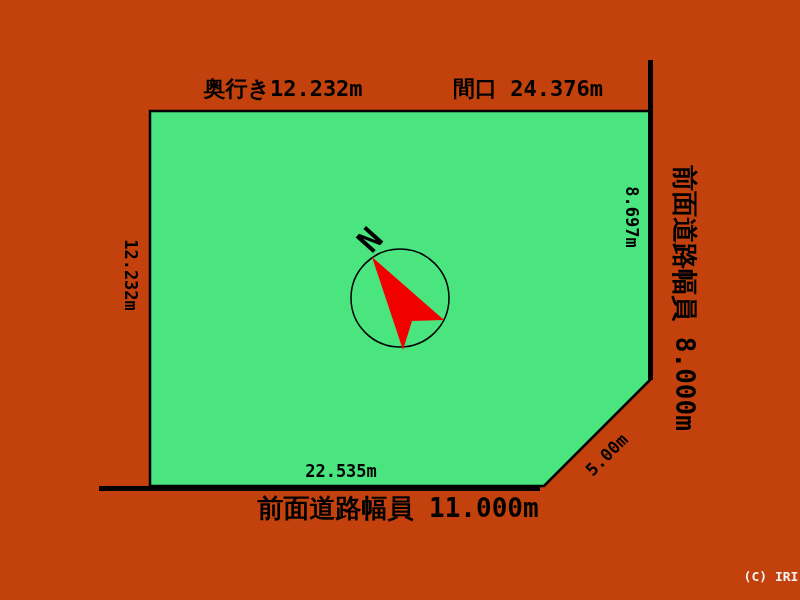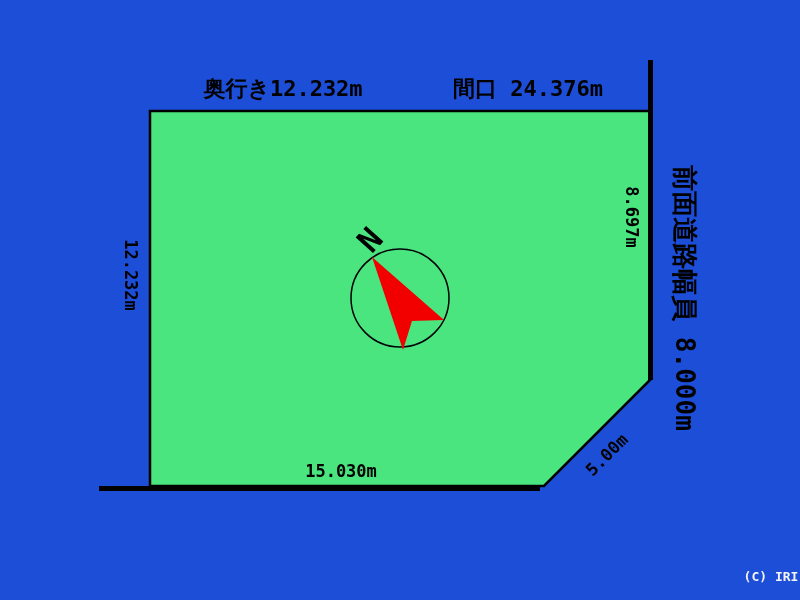--- a/index.html
+++ b/index.html
@@ -1,20 +1,20 @@
 <!DOCTYPE html>
 <html><head>
 <meta charset="utf-8">
 <style>
   html, body { margin: 0; padding: 0; background: #ffffff; }
   .canvas {
     position: relative;
     width: 800px;
     height: 600px;
-    background: #1d4ed8;
+    background: #c2410c;
     overflow: hidden;
     font-family: "DejaVu Sans Mono", "DejaVu Sans", monospace;
   }
   svg.layer { position: absolute; left: 0; top: 0; }
   .label {
     position: absolute;
     white-space: nowrap;
     font-weight: bold;
     color: #000000;
     transform: translate(-50%, -50%);
@@ -58,22 +58,23 @@
 
   <div class="label sz-lg" style="left:283px; top:89px;">奥行き12.232m</div>
   <div class="label sz-lg" style="left:528px; top:89px;">間口 24.376m</div>
 
   <div class="label sz-sm rot90" style="left:130px; top:275px;">12.232m</div>
 
   <div class="label sz-sm rot90" style="left:631px; top:217px;">8.697m</div>
 
   <div class="label sz-xl rot90" style="left:685px; top:298px;">前面道路幅員 8.000m</div>
 
-  <div class="label sz-sm" style="left:341px; top:471px;">15.030m</div>
+  <div class="label sz-sm" style="left:341px; top:471px;">22.535m</div>
 
+  <div class="label sz-xl" style="left:398px; top:508px;">前面道路幅員 11.000m</div>
 
   <div class="label sz-sm rot-45" style="left:607px; top:455px;">5.00m</div>
 
   <div class="label north-n" style="left:370px; top:240px;">N</div>
 
   <div class="watermark" style="left:771px; top:576px;">(C) IRI</div>
 
 </div>
 
 </body></html>

